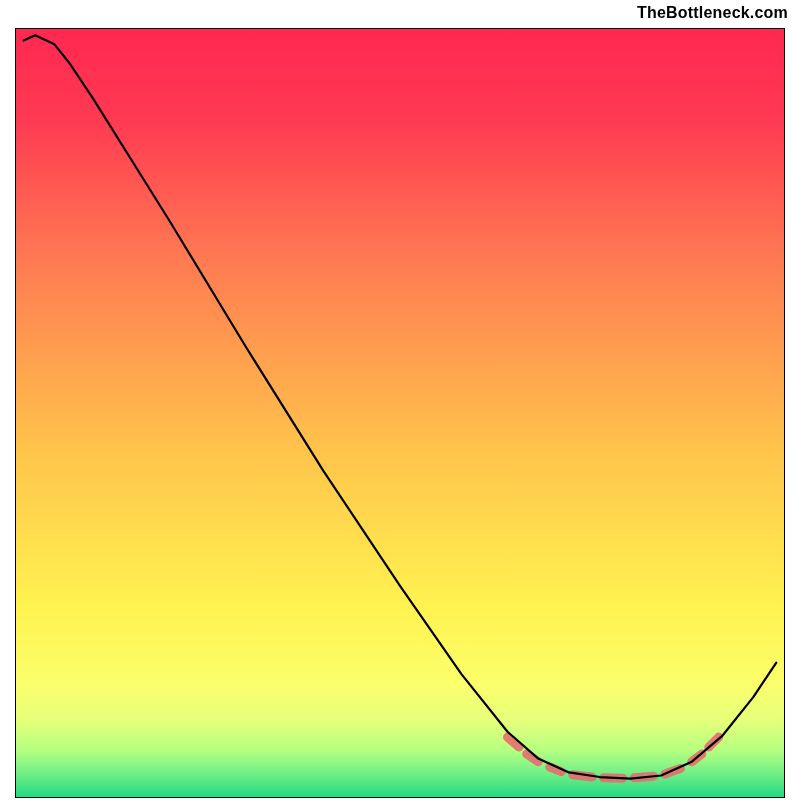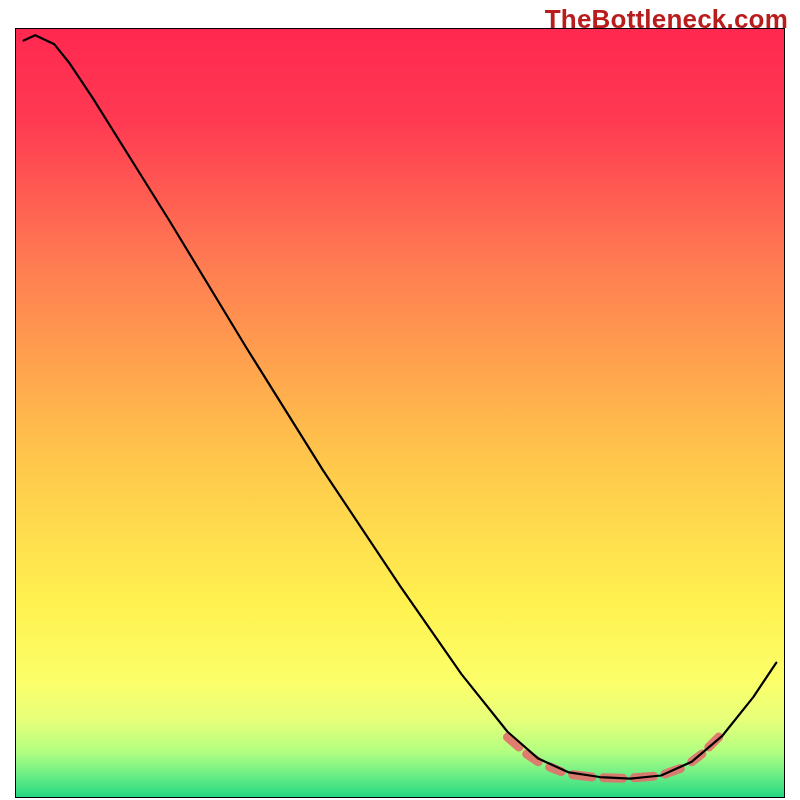--- a/index.html
+++ b/index.html
@@ -13,23 +13,23 @@
   }
   .chart-container {
     position: relative;
     width: 800px;
     height: 800px;
   }
   .watermark {
     position: absolute;
     top: 4px;
     right: 12px;
-    font-size: 26px;
+    font-size: 16px;
     font-weight: 600;
-    color: #b91c1c;
+    color: #000000;
     letter-spacing: 0.2px;
     z-index: 3;
   }
   .plot-area {
     position: absolute;
     left: 15px;
     top: 28px;
     width: 770px;
     height: 770px;
     border: 1px solid #000;

